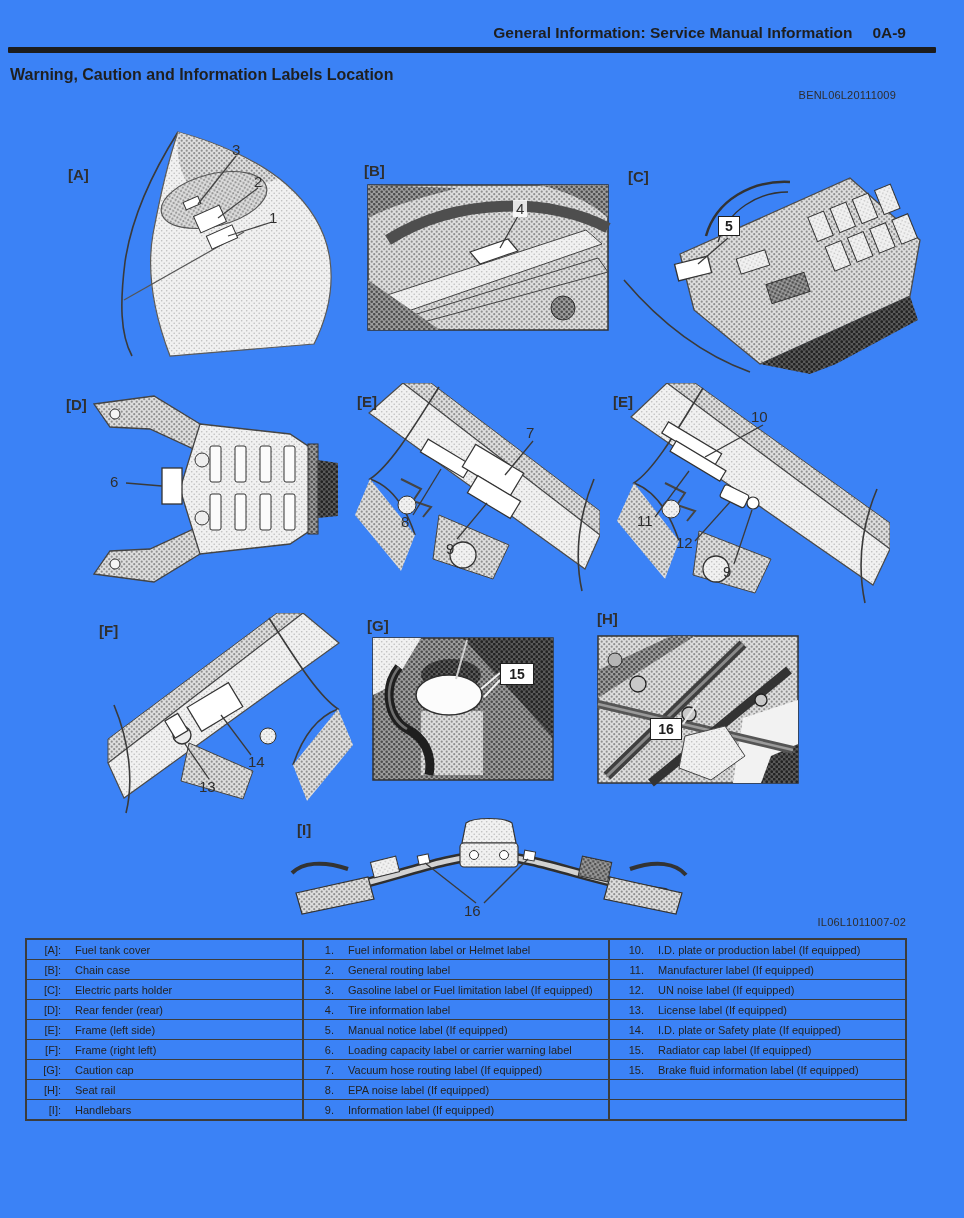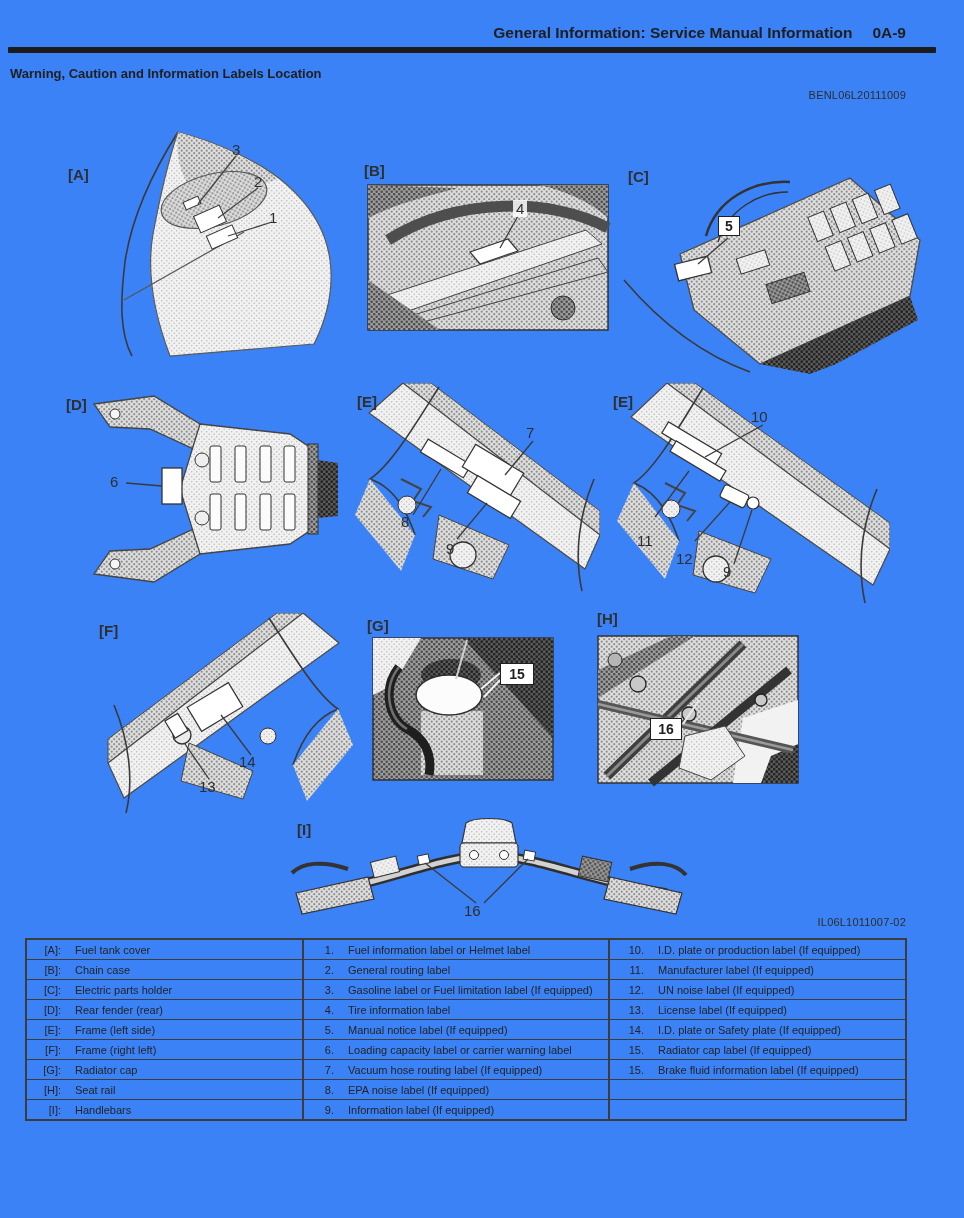--- a/index.html
+++ b/index.html
@@ -4,23 +4,23 @@
 <style>
   html,body{margin:0;padding:0;background:#e8e8e8;}
   .page{
     position:relative;width:964px;height:1218px;background:#3b82f6;
     font-family:"Liberation Sans","DejaVu Sans",sans-serif;color:#2b2b2b;
     overflow:hidden;margin:0 auto;
   }
   .hdr{position:absolute;top:24px;right:58px;font-size:15.5px;font-weight:bold;color:#1e1e1e;white-space:nowrap;}
   .hdr .pagecode{margin-left:20px;}
   .rule{position:absolute;left:8px;top:47px;width:928px;height:6px;background:#1c1c1c;border-radius:1px;}
-  .title{position:absolute;left:10px;top:66px;font-size:13px;font-weight:bold;color:#1f1f1f;}
+  .title{position:absolute;left:10px;top:66px;font-size:16px;font-weight:bold;color:#1f1f1f;}
   .ref{position:absolute;font-size:11px;color:#2d2d2d;letter-spacing:.2px;}
-  .ref-top{top:89px;right:58px;padding-left:30px;}
+  .ref-top{top:89px;right:68px;padding-left:30px;}
   .ref-bottom{top:916px;right:58px;}
   .panel{position:absolute;}
   .panel svg{display:block;position:absolute;left:0;top:0;}
   .tag{position:absolute;font-size:15px;font-weight:600;color:#2f2f2f;}
   .co{position:absolute;font-size:15px;font-weight:500;color:#2e2e2e;line-height:1;}
   .co.chip{background:rgba(255,255,255,.85);padding:1px 3px;}
   .cobox{position:absolute;background:#fff;border:1.6px solid #1f1f1f;display:flex;align-items:center;justify-content:center;font-size:14px;font-weight:600;color:#1f1f1f;box-sizing:border-box;}
   table.legend{
     position:absolute;left:25px;top:938px;width:880px;border-collapse:collapse;
     font-size:11px;color:#242424;table-layout:fixed;
@@ -199,43 +199,43 @@
       <rect x="66" y="72" width="58" height="12" transform="rotate(31 95 78)" fill="#fff" stroke="#333" stroke-width="1.2"></rect>
       <rect x="118" y="106" width="27" height="14" rx="3" transform="rotate(26 131 113)" fill="#fff" stroke="#333" stroke-width="1.2"></rect>
       <circle cx="150" cy="120" r="6" fill="#fff" stroke="#333" stroke-width="1.2"></circle>
       <line x1="160" y1="42" x2="102" y2="74" stroke="#3a3a3a" stroke-width="1.3"></line>
       <line x1="52" y1="134" x2="86" y2="88" stroke="#3a3a3a" stroke-width="1.3"></line>
       <line x1="92" y1="158" x2="127" y2="119" stroke="#3a3a3a" stroke-width="1.3"></line>
       <line x1="131" y1="181" x2="149" y2="127" stroke="#3a3a3a" stroke-width="1.3"></line>
     </svg>
     <span class="tag" style="left:10px;top:10px;">[E]</span>
     <span class="co" style="left:148px;top:26px;">10</span>
-    <span class="co" style="left:34px;top:130px;margin-top:20px;">11</span>
-    <span class="co" style="left:73px;top:168px;">12</span>
+    <span class="co" style="left:34px;top:130px;">11</span>
+    <span class="co" style="left:73px;top:152px;">12</span>
     <span class="co" style="left:120px;top:181px;">9</span>
   </div>
 
   <div class="panel" style="left:93px;top:613px;width:272px;height:202px;">
     <svg width="272" height="202" viewBox="0 0 272 202">
       <polygon points="184,0 15,126 15,150 210,0" fill="url(#htM)" stroke="#4a4a4a" stroke-width="1"></polygon>
       <polygon points="210,0 15,150 31,185 246,30" fill="url(#htL)" stroke="#4a4a4a" stroke-width="1.2"></polygon>
       <path d="M176,5 C200,42 224,82 245,96 C224,104 210,122 200,152" fill="none" stroke="#3a3a3a" stroke-width="1.6"></path>
       <polygon points="245,96 200,152 214,188 260,132" fill="url(#htM)"></polygon>
       <path d="M21,92 C36,128 41,168 33,200" fill="none" stroke="#3a3a3a" stroke-width="1.6"></path>
       <polygon points="96,130 160,158 150,186 88,168" fill="url(#htM)" stroke="#444"></polygon>
       <circle cx="175" cy="123" r="8" fill="url(#htL)" stroke="#333"></circle>
       <circle cx="89" cy="122" r="9" fill="#ececec" stroke="#333" stroke-width="1.4"></circle>
       <rect x="98" y="80" width="48" height="28" transform="rotate(-31 122 94)" fill="#fff" stroke="#333" stroke-width="1.2"></rect>
       <rect x="76" y="103" width="15" height="20" transform="rotate(-31 83 113)" fill="#fff" stroke="#333" stroke-width="1.2"></rect>
       <line x1="116" y1="166" x2="92" y2="131" stroke="#3a3a3a" stroke-width="1.3"></line>
       <line x1="158" y1="142" x2="128" y2="102" stroke="#3a3a3a" stroke-width="1.3"></line>
     </svg>
     <span class="tag" style="left:6px;top:9px;">[F]</span>
     <span class="co" style="left:106px;top:166px;">13</span>
-    <span class="co" style="left:146px;top:141px;">14</span>
+    <span class="co" style="left:155px;top:141px;">14</span>
   </div>
 
   <div class="panel" style="left:363px;top:613px;width:197px;height:172px;">
     <svg width="197" height="172" viewBox="0 0 197 172">
       <rect x="10" y="25" width="180" height="142" fill="url(#htD)" stroke="#333" stroke-width="1.5"></rect>
       <polygon points="100,25 190,25 190,125" fill="url(#htXD)"></polygon>
       <polygon points="10,25 58,25 30,72 10,82" fill="url(#htL)"></polygon>
       <rect x="58" y="98" width="62" height="64" fill="url(#htM)"></rect>
       <ellipse cx="88" cy="62" rx="30" ry="16" fill="url(#htXD)"></ellipse>
       <ellipse cx="86" cy="82" rx="33" ry="20" fill="#fcfcfc" stroke="#2e2e2e" stroke-width="1.5"></ellipse>
@@ -349,21 +349,21 @@
       <tr>
         <td class="k">[F]:</td>
         <td class="t">Frame (right left)</td>
         <td class="k vl">6.</td>
         <td class="t">Loading capacity label or carrier warning label</td>
         <td class="k vl">15.</td>
         <td class="t">Radiator cap label (If equipped)</td>
       </tr>
       <tr>
         <td class="k">[G]:</td>
-        <td class="t">Radiator cap</td>
+        <td class="t">Caution cap</td>
         <td class="k vl">7.</td>
         <td class="t">Vacuum hose routing label (If equipped)</td>
         <td class="k vl">15.</td>
         <td class="t">Brake fluid information label (If equipped)</td>
       </tr>
       <tr>
         <td class="k">[H]:</td>
         <td class="t">Seat rail</td>
         <td class="k vl">8.</td>
         <td class="t">EPA noise label (If equipped)</td>

